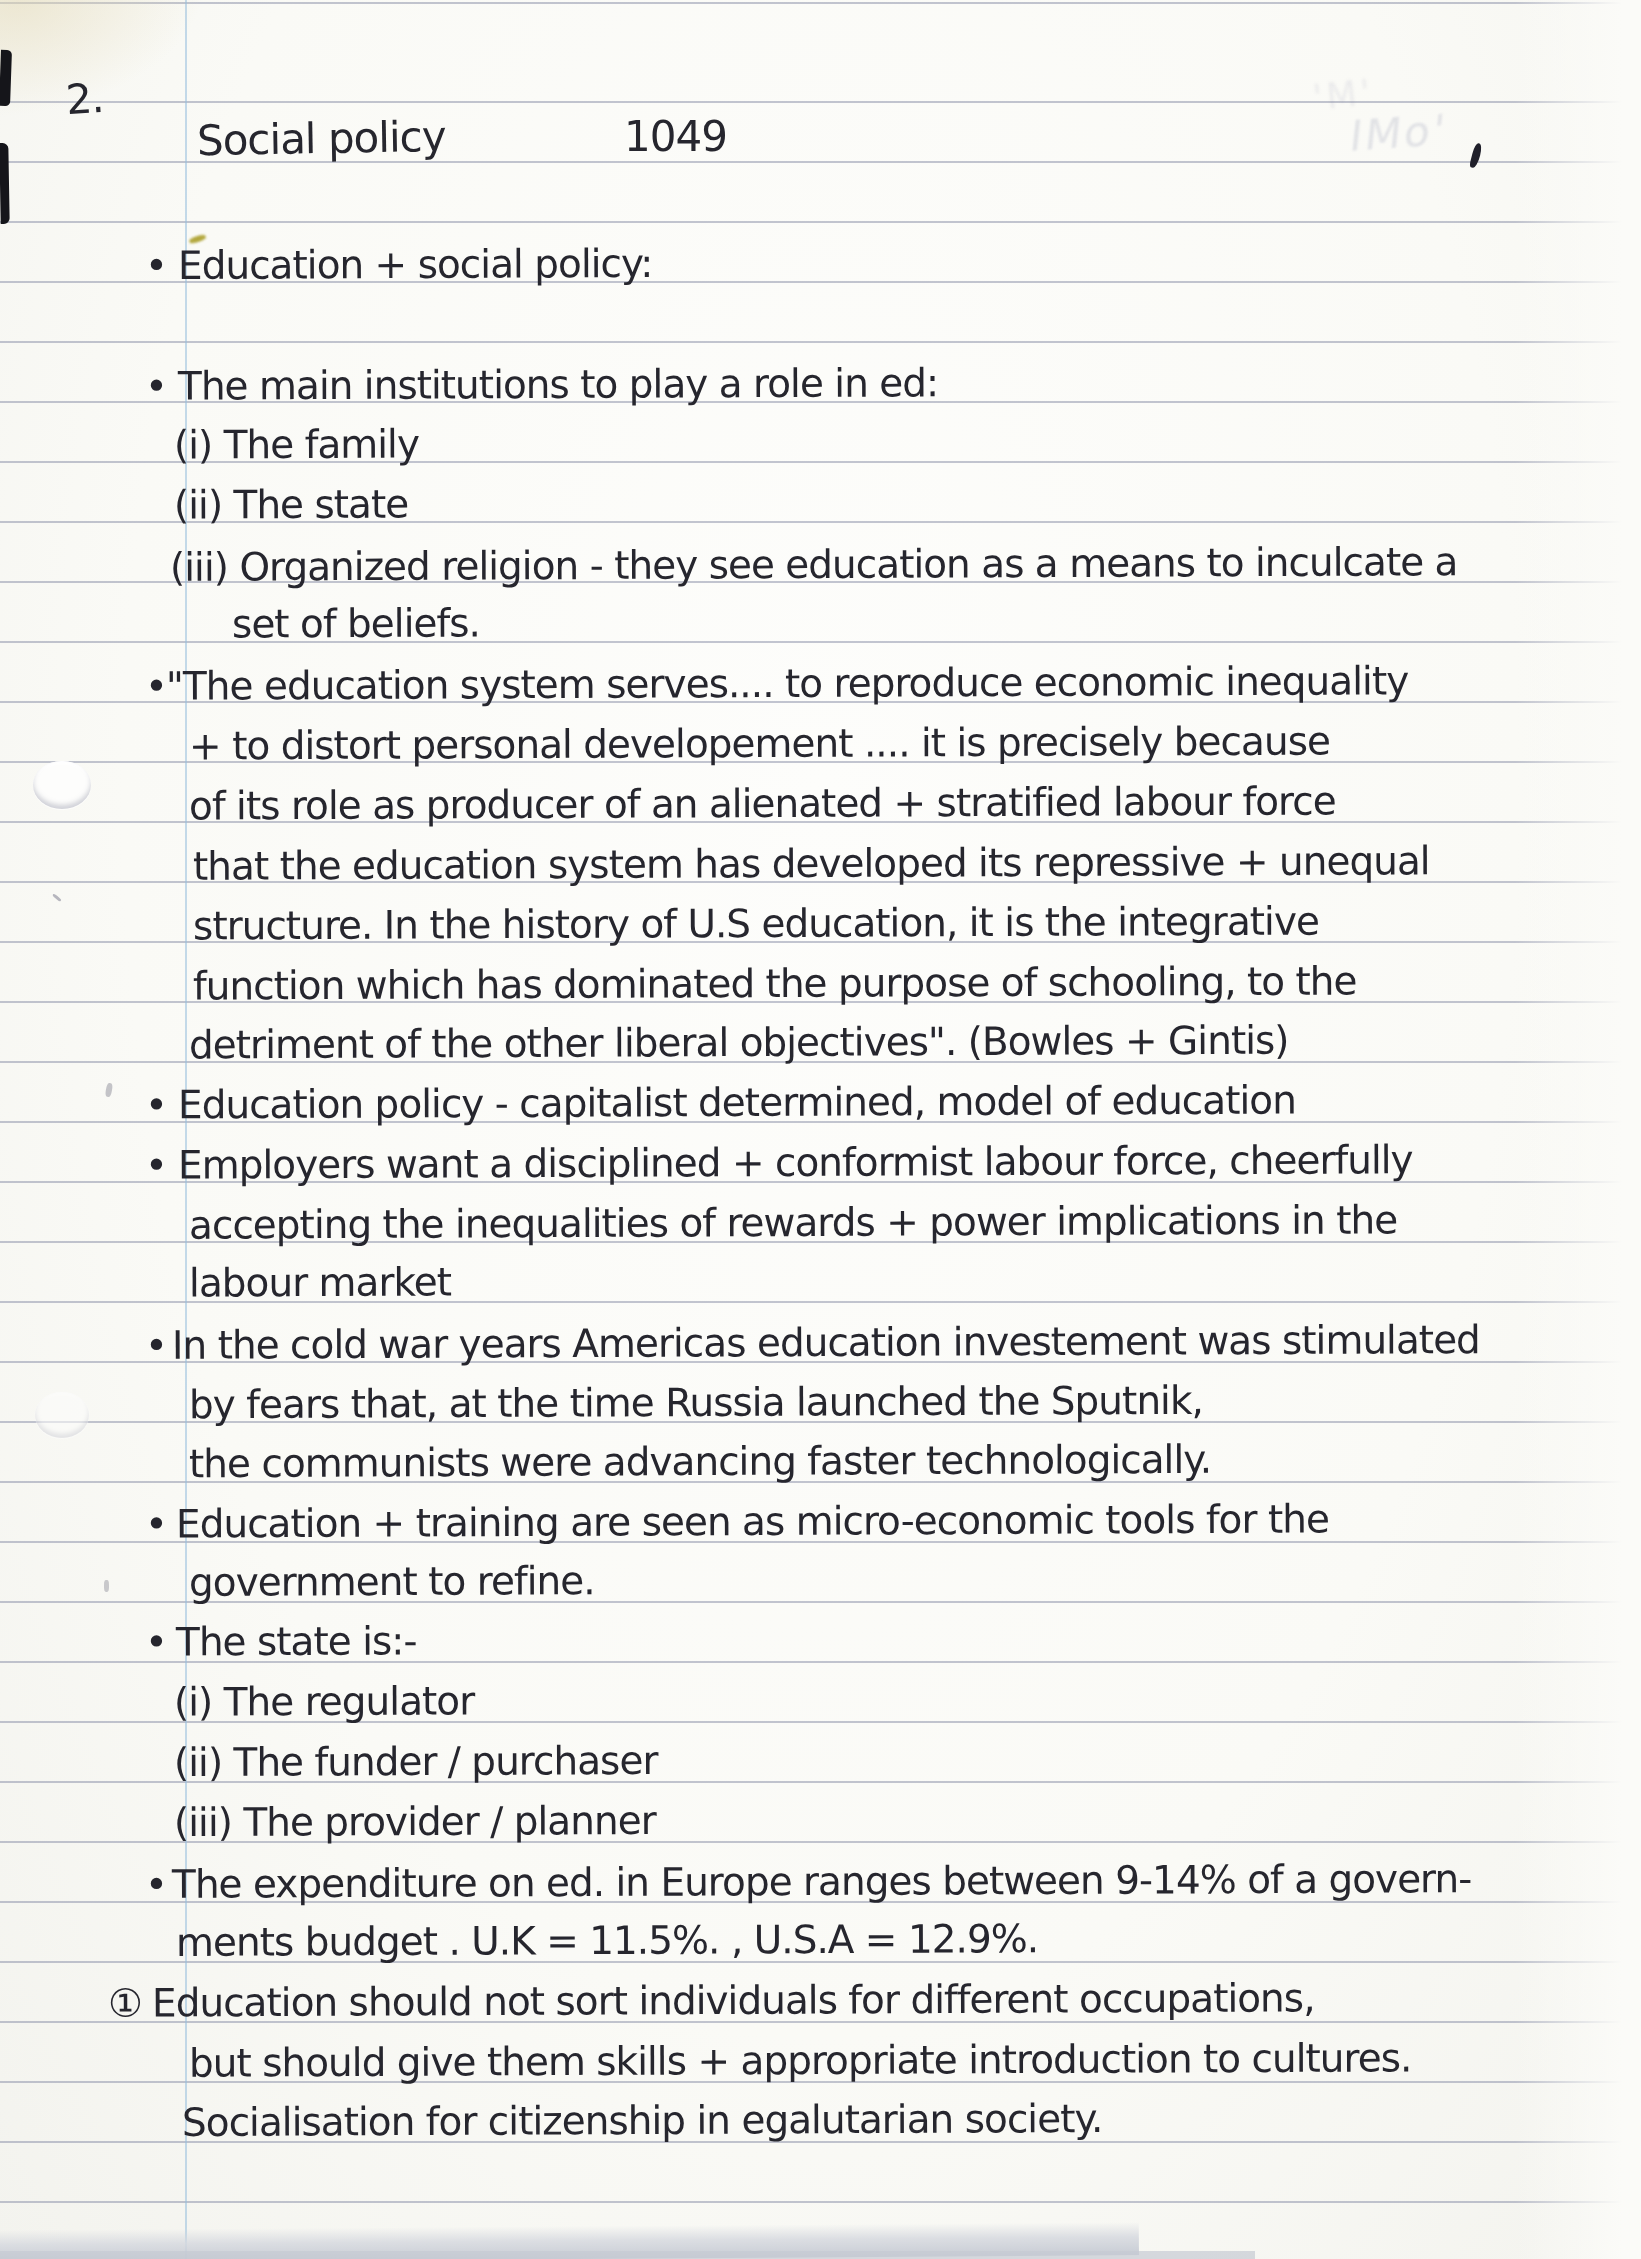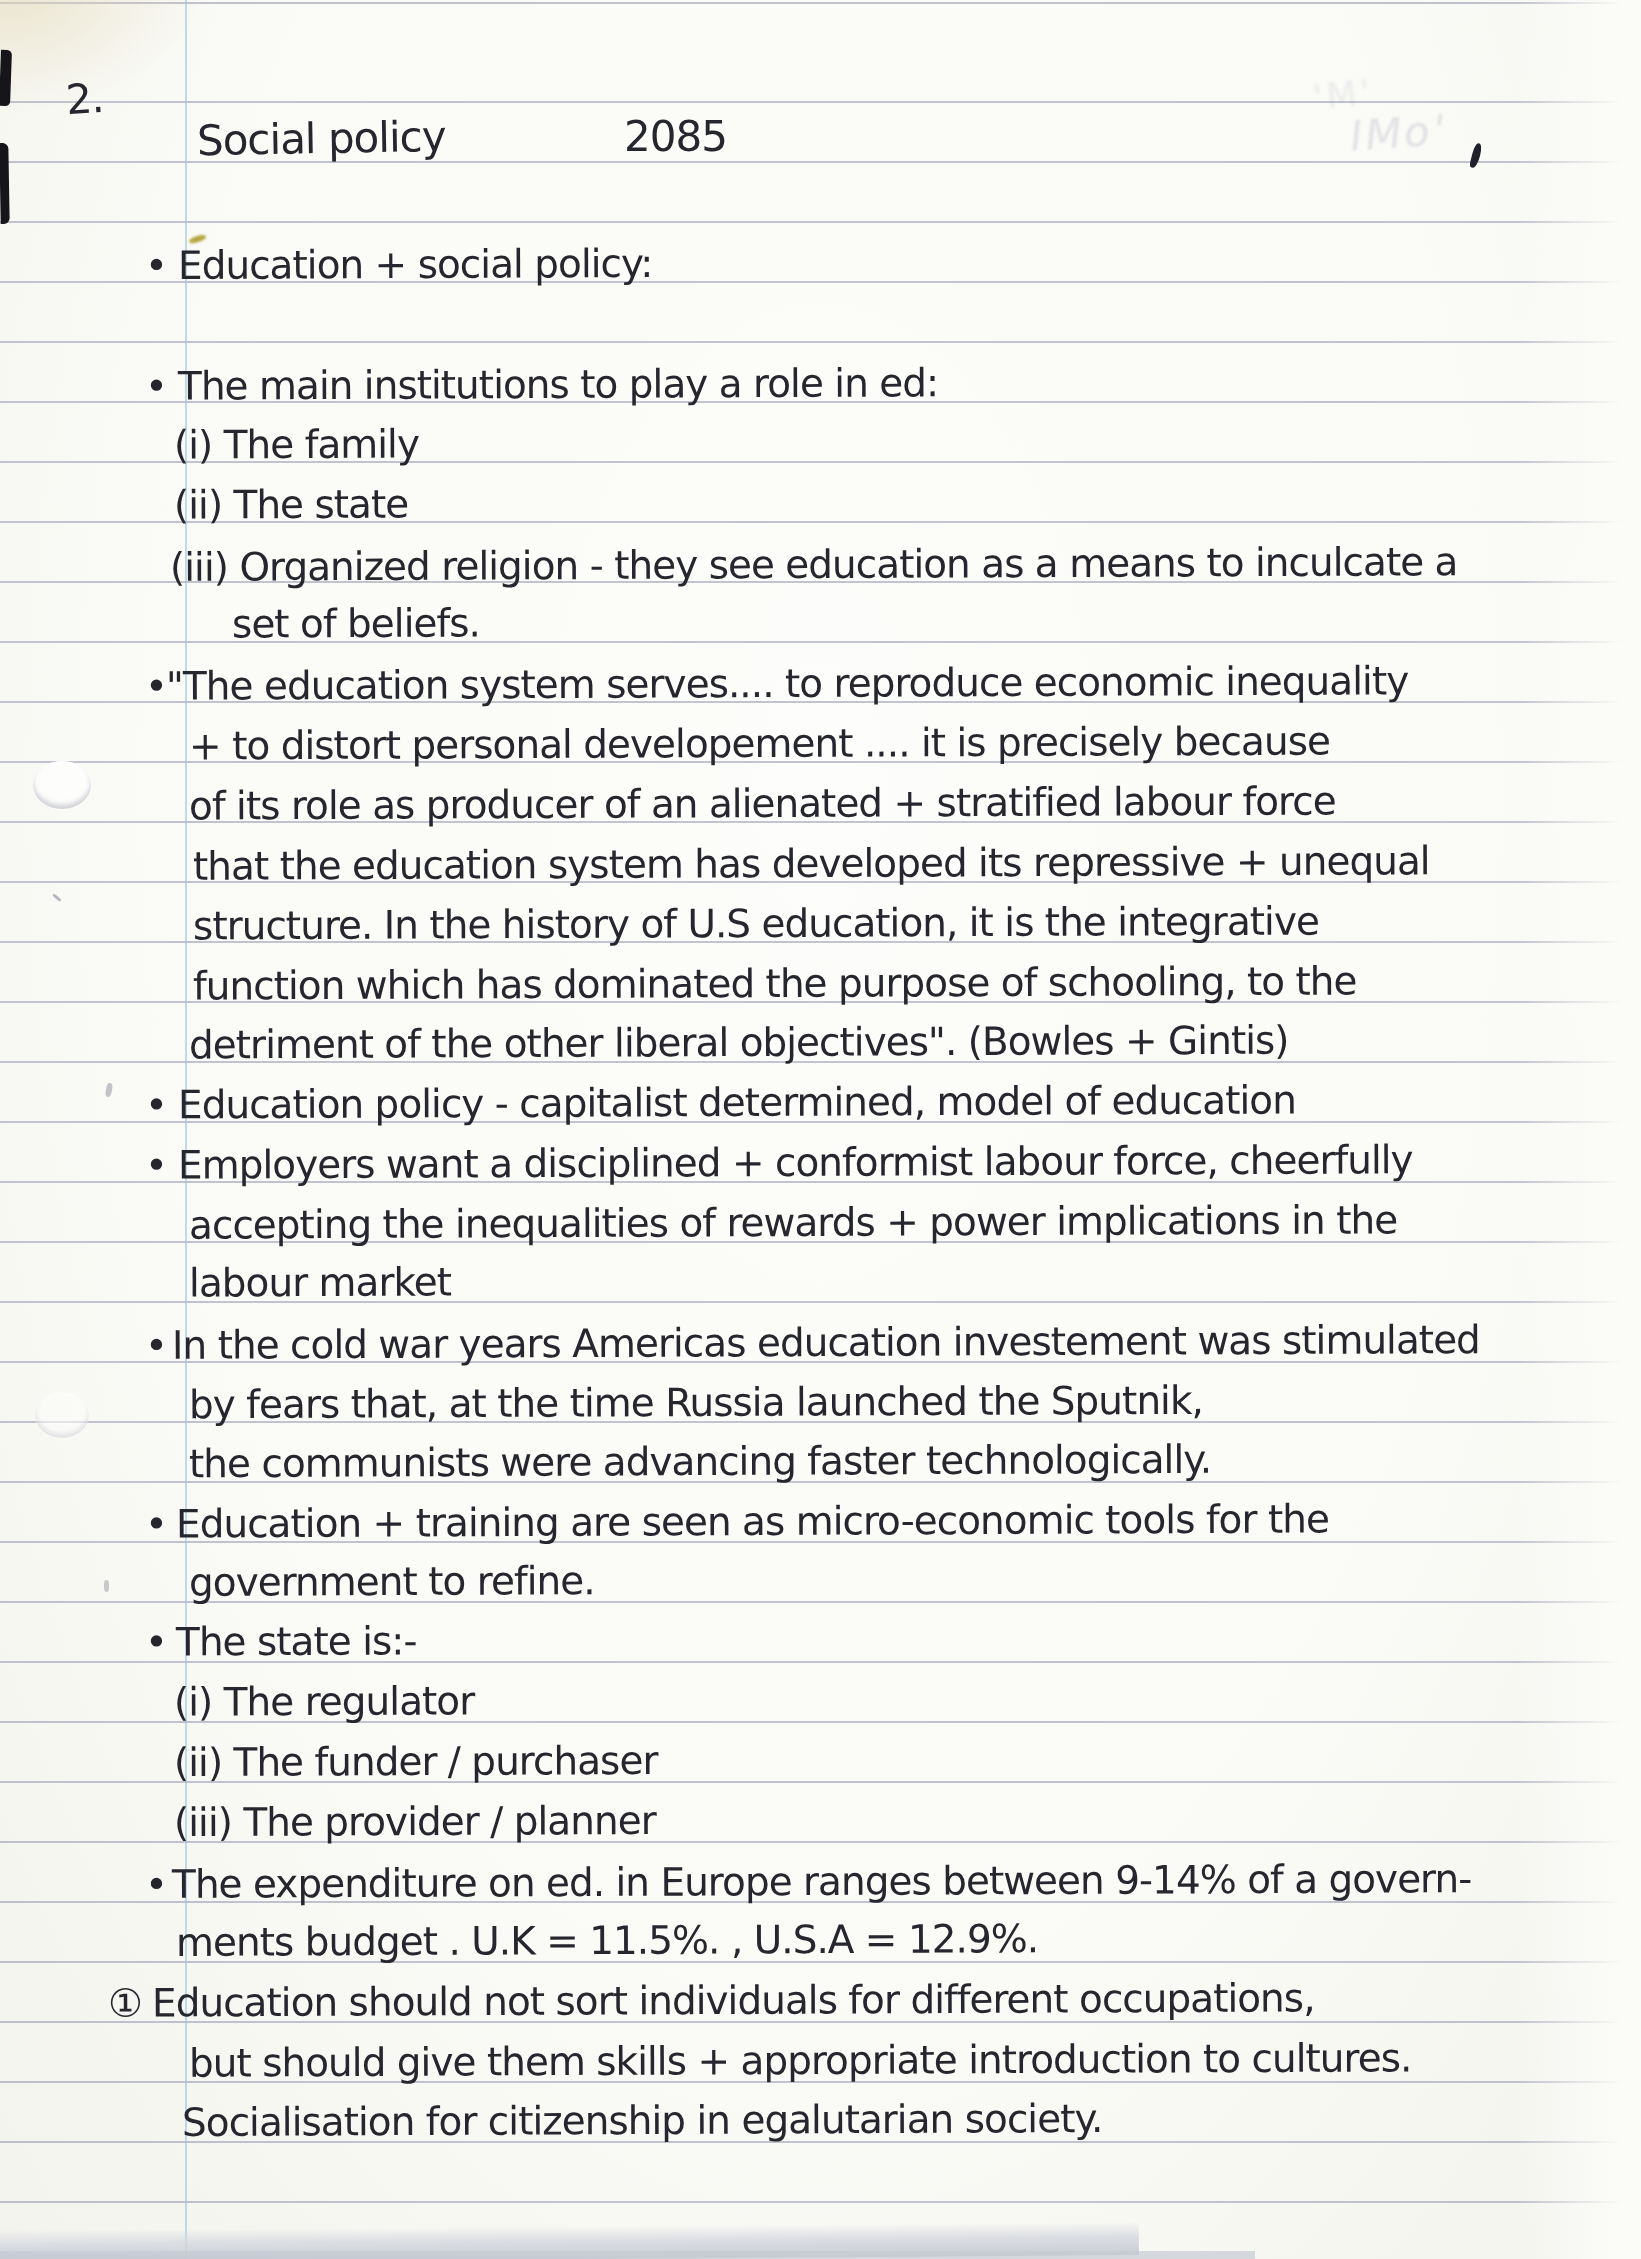--- a/index.html
+++ b/index.html
@@ -100,21 +100,21 @@
 
   <div class="corner-patch"></div>
   <div class="edge-mark edge-mark-1"></div>
   <div class="edge-mark edge-mark-2"></div>
 
   <div class="hole hole-1"></div>
   <div class="hole hole-2"></div>
 
   <div class="page-number hand">2.</div>
   <div class="title hand">Social policy</div>
-  <div class="title-code hand">2085</div>
+  <div class="title-code hand">1049</div>
 
   <div class="ghost">IMo'</div>
   <div class="ghost2">'M'</div>
   <div class="ink-comma"></div>
 
   <div id="lines-container">
       <div class="hw-line hand" style="left: 145px; top: 245px;"><span class="marker" style="width: 33px;">•</span><span>Education + social policy:</span></div>
       <div class="hw-line hand" style="left: 145px; top: 365px;"><span class="marker" style="width: 33px;">•</span><span>The main institutions to play a role in ed:</span></div>
       <div class="hw-line hand" style="left: 174px; top: 425px;"><span>(i) The family</span></div>
       <div class="hw-line hand" style="left: 174px; top: 485px;"><span>(ii) The state</span></div>

